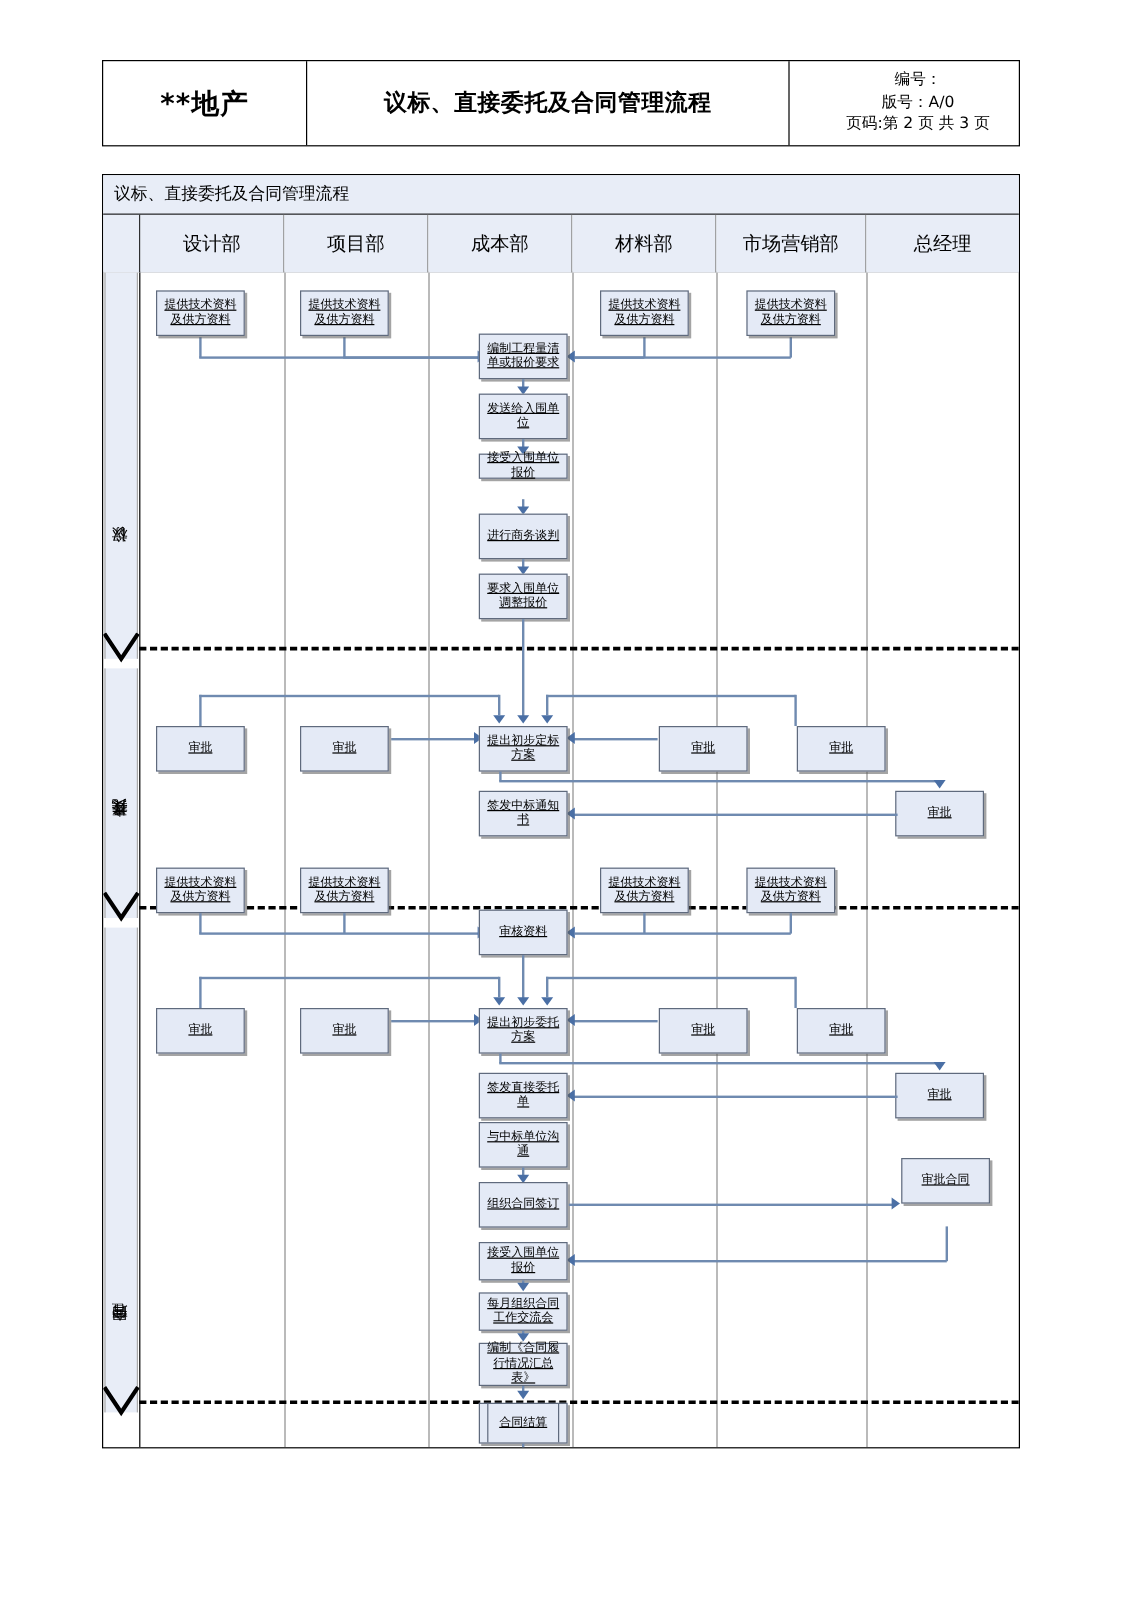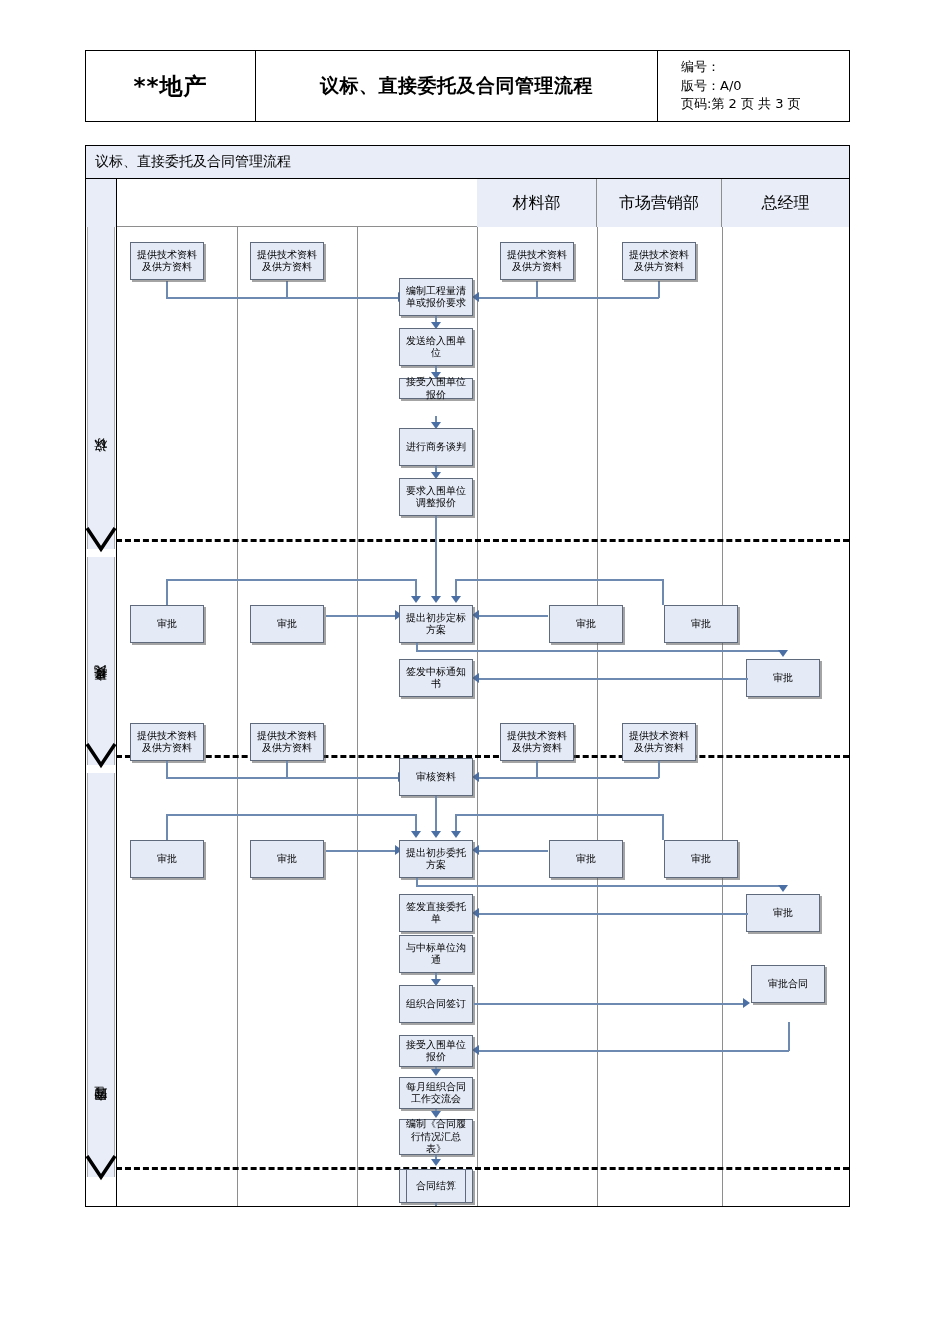--- a/index.html
+++ b/index.html
@@ -7,21 +7,21 @@
        font-family:"DejaVu Sans","Liberation Sans",sans-serif;color:#000;}
 
   
   #doc-header{position:absolute;left:85px;top:50px;width:765px;height:72px;
               border:1.5px solid #000;box-sizing:border-box;display:flex;}
   .hdr-cell{box-sizing:border-box;display:flex;align-items:center;}
   #hdr-company{width:170px;border-right:1.5px solid #000;justify-content:center;
                font-size:23px;font-weight:bold;letter-spacing:1px;}
   #hdr-title{flex:1;border-right:1.5px solid #000;justify-content:center;
              font-size:19px;font-weight:bold;letter-spacing:.5px;}
-  #hdr-meta{width:175px;flex-direction:column;align-items:flex-start;
+  #hdr-meta{width:175px;flex-direction:column;align-items:center;
             justify-content:center;padding-left:7px;font-size:13px;line-height:1.45;margin-left:16px;}
   #hdr-meta div{white-space:nowrap;}
 
   
   #flow-table{position:absolute;left:85px;top:145px;width:765px;height:1062px;
               border:1.5px solid #000;box-sizing:border-box;}
   #flow-title-bar{position:absolute;left:0;top:0;width:100%;height:33px;
                   background:#e8edf7;border-bottom:1.5px solid #000;
                   box-sizing:border-box;display:flex;align-items:center;
                   padding-left:9px;font-size:14px;}
@@ -59,21 +59,21 @@
   .nodebox{position:absolute;background:#e4eaf6;border:1px solid #5f6a7d;
            box-sizing:border-box;display:flex;align-items:center;
            justify-content:center;text-align:center;font-size:10px;
            line-height:1.25;padding:1px 2px;
            box-shadow:2px 2px 0 rgba(90,90,90,.55);}
   .nodebox.pre{background:#e4eaf6;justify-content:flex-end;}
   .nodebox.pre:before,.nodebox.pre:after{content:"";position:absolute;top:0;
            width:0;height:100%;border-left:1px solid #5f6a7d;}
   .nodebox.pre:before{left:6px;}
   .nodebox.pre:after{right:6px;}
-  .nodebox span{display:block;width:100%;}
+  .nodebox span{display:block;width:100%;text-decoration:underline;}
 
   
   .ln{position:absolute;background:#6f8ab0;}
   .lnh{height:1.5px;}
   .lnv{width:1.5px;}
   .arw{position:absolute;width:0;height:0;}
   .arw-d{border-left:5px solid transparent;border-right:5px solid transparent;
          border-top:7px solid #4a6fa5;}
   .arw-l{border-top:5px solid transparent;border-bottom:5px solid transparent;
          border-right:7px solid #4a6fa5;}
@@ -92,20 +92,23 @@
     <div>页码:第 2 页 共 3 页</div>
   </div>
 </div>
 
 <div id="flow-table">
 
   <div id="flow-title-bar">议标、直接委托及合同管理流程</div>
 
   <div id="col-header-row">
     <div id="lane-head-spacer"></div>
+    <div class="col-head" style="left:31px;width:120px;">设计部</div>
+    <div class="col-head" style="left:151px;width:120px;">项目部</div>
+    <div class="col-head" style="left:271px;width:120px;">成本部</div>
     <div class="col-head" style="left:391px;width:120px;">材料部</div>
     <div class="col-head" style="left:511px;width:125px;">市场营销部</div>
     <div class="col-head" style="left:636px;width:127px;border-right:none;">总经理</div>
   </div>
 
   <div id="flow-body">
 
     <div id="lane-col"></div>
     <div class="phase-band" style="top:0;height:322px;"></div>
     <div class="phase-band" style="top:330px;height:208px;"></div>

